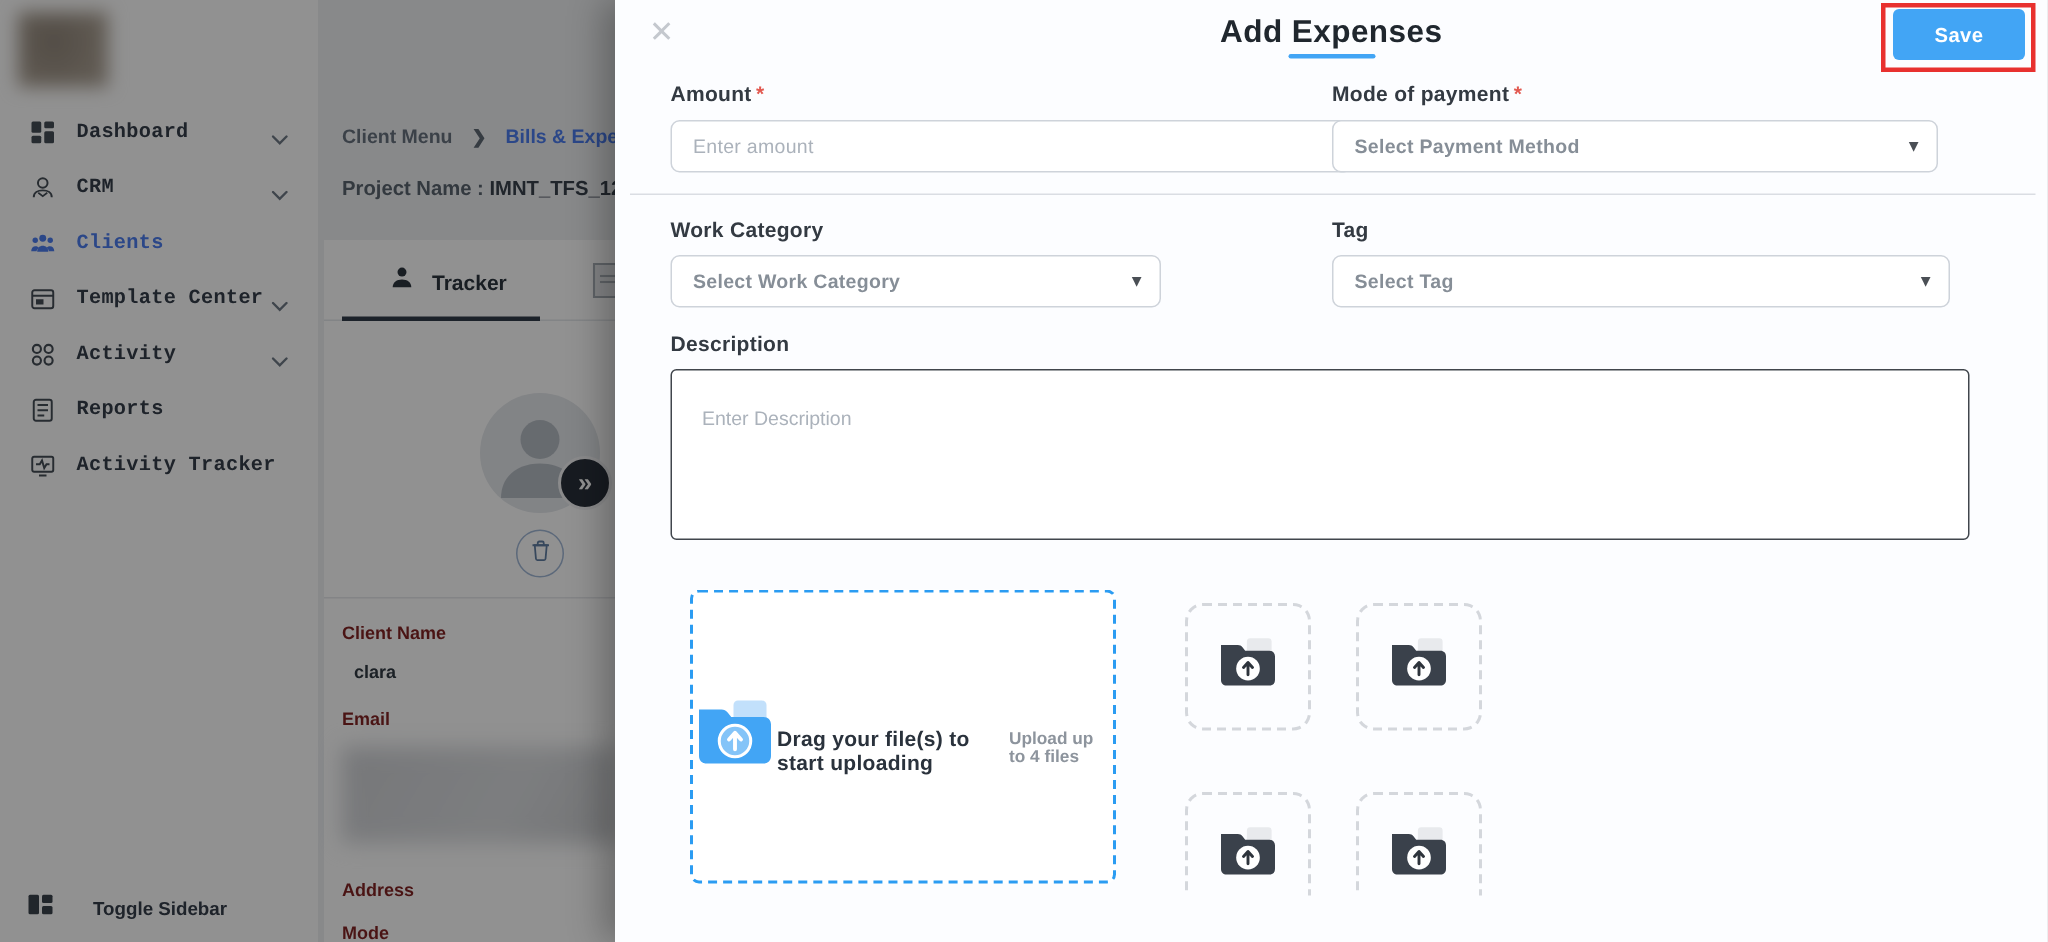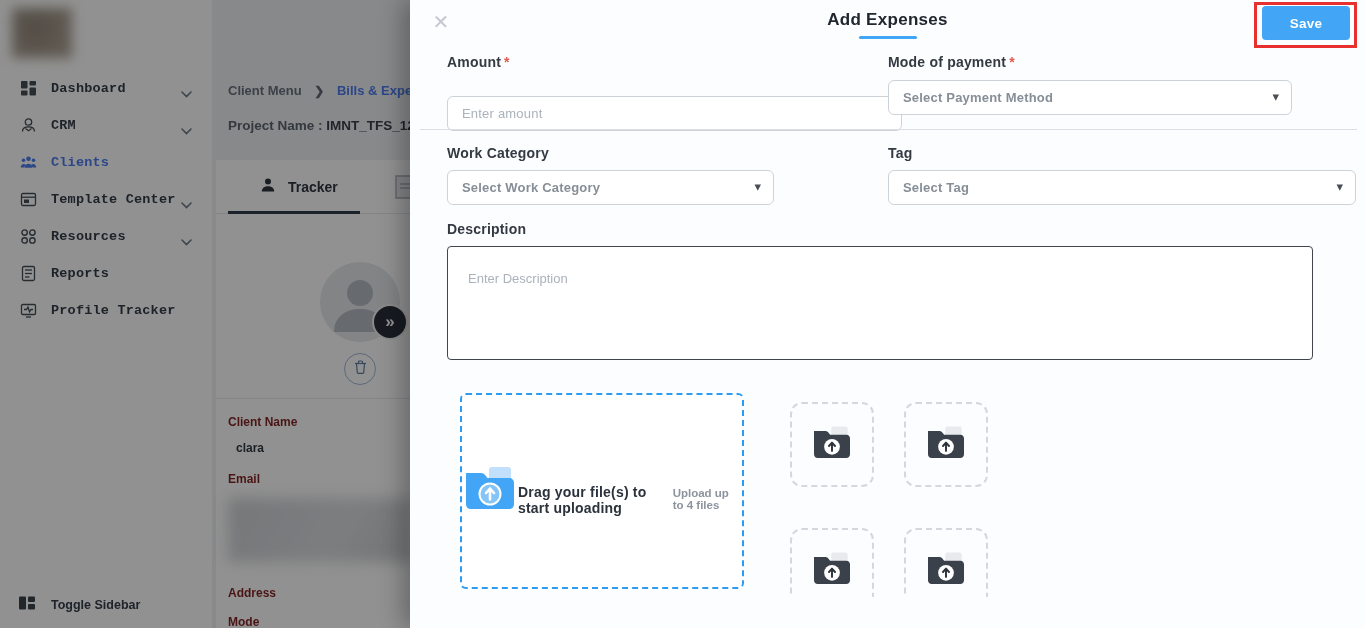--- a/index.html
+++ b/index.html
@@ -11,21 +11,21 @@
   .sidebar { position:absolute; left:0; top:0; width:212px; height:628px; background:#fff; z-index:1; }
   .logo-blur { position:absolute; left:12px; top:8px; width:60px; height:50px;
     background:radial-gradient(circle at 40% 40%, #8d8276, #a79c8e 70%); filter:blur(6px); }
   .nav { position:absolute; top:70px; left:0; width:100%; }
   .nav-item { position:relative; height:37px; display:flex; align-items:center; padding-left:20px; cursor:pointer; }
   .nav-item .nicon { width:17px; height:17px; flex:0 0 17px; display:flex; align-items:center; }
   .nav-item .nlabel { margin-left:14px; font-size:13.5px; font-weight:600; color:#2e3744; letter-spacing:.2px;font-family:Liberation Mono, monospace; }
   .nav-item.active .nlabel { color:#4678ee; }
   .nav-item .chev { position:absolute; right:20px; top:14px; }
   .toggle-row { position:absolute; left:18px; top:594px; display:flex; align-items:center; }
-  .toggle-row .tlabel { margin-left:15px; font-size:12.5px; font-weight:600; color:#2e3744; }
+  .toggle-row .tlabel { margin-left:26px; font-size:12.5px; font-weight:600; color:#2e3744; }
 
   .content { position:absolute; left:212px; top:0; width:1153px; height:628px; background:#eef0f3; z-index:1; }
   .breadcrumb { position:absolute; left:16px; top:83px; font-size:13px; color:#636e7b; font-weight:600; }
   .breadcrumb .sep { margin:0 9px; color:#5a6470; font-size:12px; }
   .breadcrumb .page { color:#4678ee; }
   .project-line { position:absolute; left:16px; top:118px; font-size:13.5px; color:#555f6a; font-weight:600; }
   .project-line .pval { color:#323b46; font-weight:700; }
 
   .card { position:absolute; left:4px; top:160px; width:600px; height:468px; background:#fff; }
   .tabrow { position:absolute; left:0; top:0; width:100%; height:54px; border-bottom:1px solid #e4e7eb; }
@@ -47,21 +47,21 @@
     background:linear-gradient(120deg,#cfd1d5,#dadcdf 60%,#c8cacd); filter:blur(7px); }
 
   
   .overlay { position:absolute; left:0; top:0; width:1365px; height:628px; background:rgba(10,10,12,.45); z-index:5; }
 
   
   .modal { position:absolute; left:410px; top:0; width:955px; height:628px; background:#fcfdff; z-index:10;
     box-shadow:-8px 0 22px rgba(0,0,0,.28); }
   .modal-close { position:absolute; left:18px; top:9px; font-size:20px; color:#c4c8ce; cursor:pointer;
     width:26px; height:26px; text-align:center; line-height:26px; }
-  .modal-title { position:absolute; left:0; top:10px; width:100%; text-align:center; font-size:17px;
+  .modal-title { position:absolute; left:0; top:10px; width:100%; text-align:center; font-size:21px;
     font-weight:700; color:#20272e; letter-spacing:.3px; }
   .title-underline { position:absolute; left:50%; top:36px; margin-left:-29px; width:58px; height:3px;
     background:#42a5f5; border-radius:2px; }
   .save-annotation { position:absolute; right:8px; top:2px; width:103px; height:46px;
     border:3px solid #e8312f; pointer-events:none; }
   .save-btn { position:absolute; right:15px; top:6px; width:88px; height:34px; background:#42a5f5;
     color:#fff; font-family:"Liberation Sans",sans-serif; font-size:13.5px; font-weight:700; border:none;
     border-radius:4px; cursor:pointer; letter-spacing:.3px; }
 
   .f-label { position:absolute; font-size:14px; font-weight:700; color:#333a42; letter-spacing:.2px; }
@@ -165,21 +165,21 @@
         <span class="nicon">
           <svg width="17" height="17" viewBox="0 0 17 17">
               <g fill="none" stroke="#3f4750" stroke-width="1.4">
                 <circle cx="4.6" cy="4.6" r="2.7"></circle>
                 <circle cx="12.4" cy="4.6" r="2.7"></circle>
                 <circle cx="4.6" cy="12.4" r="2.7"></circle>
                 <circle cx="12.4" cy="12.4" r="2.7"></circle>
               </g>
             </svg>
         </span>
-        <span class="nlabel">Resources</span>
+        <span class="nlabel">Activity</span>
         <span class="chev"><svg width="11" height="7" viewBox="0 0 11 7">
               <polyline points="1,1 5.5,5.5 10,1" fill="none" stroke="#6b7682" stroke-width="1.6" stroke-linecap="round"></polyline>
             </svg></span>
       </div>
       <div class="nav-item">
         <span class="nicon">
           <svg width="17" height="17" viewBox="0 0 17 17">
               <g fill="none" stroke="#3f4750" stroke-width="1.3">
                 <rect x="2.5" y="1.5" width="12" height="14" rx="1.5"></rect>
                 <line x1="5" y1="5" x2="12" y2="5"></line>
@@ -193,21 +193,21 @@
       <div class="nav-item">
         <span class="nicon">
           <svg width="17" height="17" viewBox="0 0 17 17">
               <g fill="none" stroke="#3f4750" stroke-width="1.3">
                 <rect x="1.5" y="2.5" width="14" height="10" rx="1.2"></rect>
                 <polyline points="4,7.5 6.5,7.5 8,5 9.5,10 11,7.5 13,7.5"></polyline>
                 <line x1="6" y1="15" x2="11" y2="15"></line>
               </g>
             </svg>
         </span>
-        <span class="nlabel">Profile Tracker</span>
+        <span class="nlabel">Activity Tracker</span>
       </div>
     </nav>
     <div class="toggle-row">
       <span>
         <svg width="18" height="18" viewBox="0 0 18 18">
             <g fill="#343c46">
               <rect x="1" y="2.5" width="7" height="13" rx="1"></rect>
               <rect x="10" y="2.5" width="7" height="5.5" rx="1"></rect>
               <rect x="10" y="10" width="7" height="5.5" rx="1"></rect>
             </g>
@@ -290,40 +290,40 @@
   <section class="modal">
     <div class="modal-close">✕</div>
     <div class="modal-title">Add Expenses</div>
     <div class="title-underline"></div>
     <div class="save-annotation"></div>
     <button class="save-btn">Save</button>
 
     <div class="f-label" style="left:37px; top:54px">
       <span>Amount</span><span class="req">*</span>
     </div>
-    <input class="text-input" style="left: 37px; top: 96px; width: 455px;" type="text" placeholder="Enter amount">
+    <input class="text-input" style="left: 37px; top: 80px; width: 455px;" type="text" placeholder="Enter amount">
 
     <div class="f-label" style="left:478px; top:54px">
       <span>Mode of payment</span><span class="req">*</span>
     </div>
     <div class="select-box" style="left:478px; top:80px; width:404px">
       <span class="sel-text">Select Payment Method</span>
       <span class="caret">▾</span>
     </div>
 
     <div class="form-divider"></div>
 
     <div class="f-label" style="left:37px; top:145px">Work Category</div>
     <div class="select-box" style="left:37px; top:170px; width:327px">
       <span class="sel-text">Select Work Category</span>
       <span class="caret">▾</span>
     </div>
 
     <div class="f-label" style="left:478px; top:145px">Tag</div>
-    <div class="select-box" style="left:478px; top:170px; width:468px">
+    <div class="select-box" style="left:478px; top:170px; width:412px">
       <span class="sel-text">Select Tag</span>
       <span class="caret">▾</span>
     </div>
 
     <div class="f-label" style="left:37px; top:221px">Description</div>
     <textarea class="desc-area" placeholder="Enter Description" style=""></textarea>
 
     <div class="upload-wrap">
       <div class="dropzone">
         <span>

